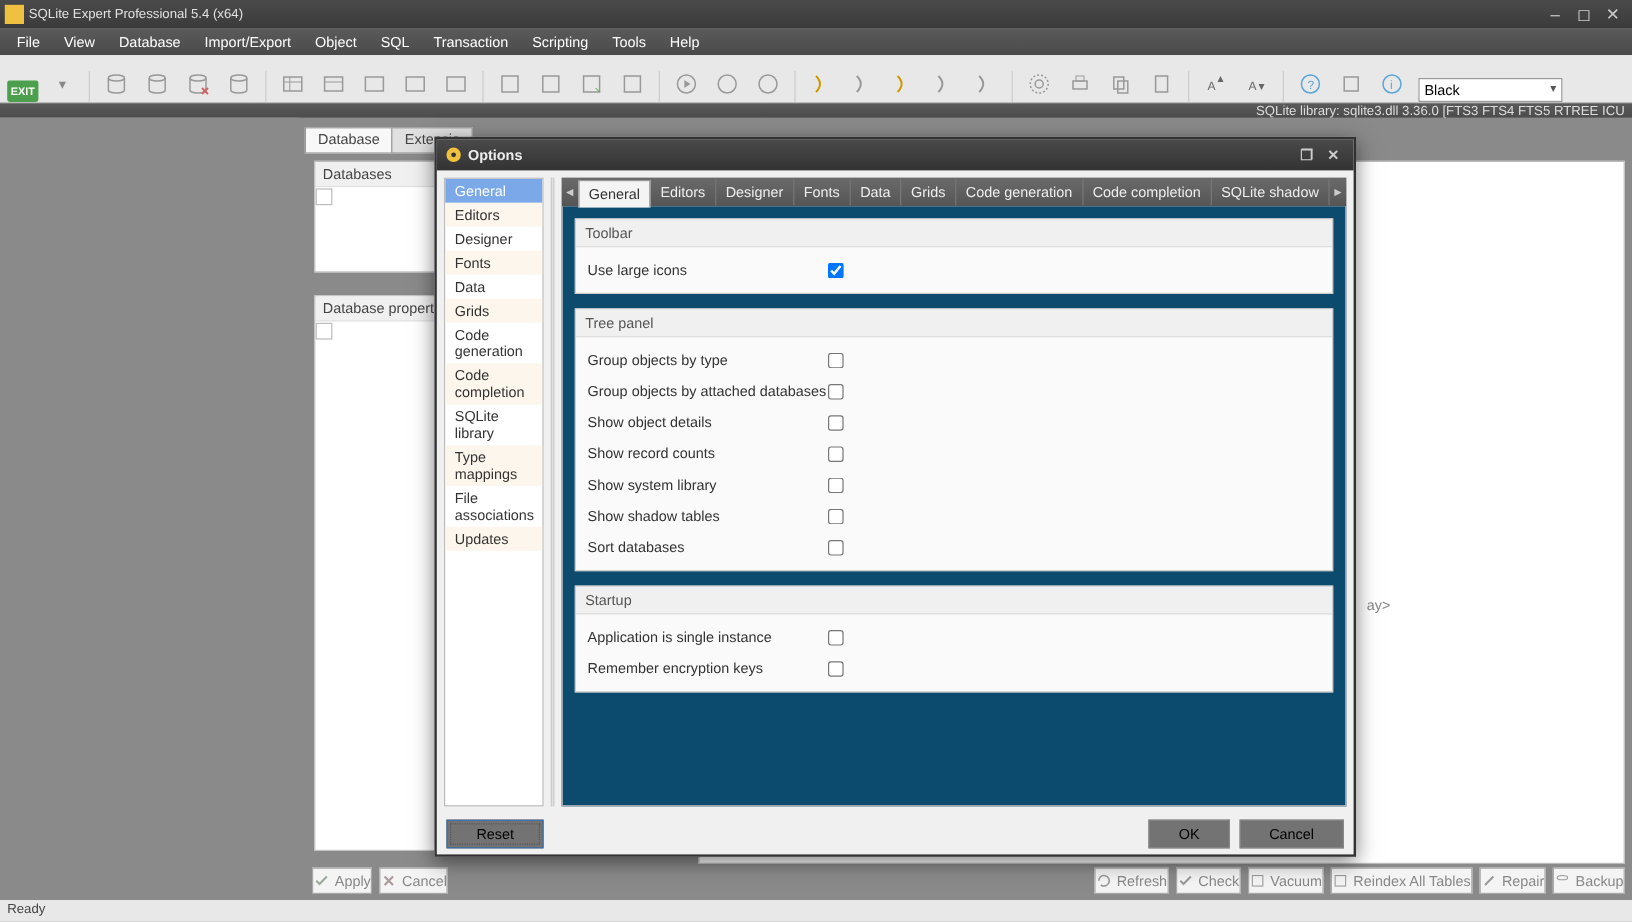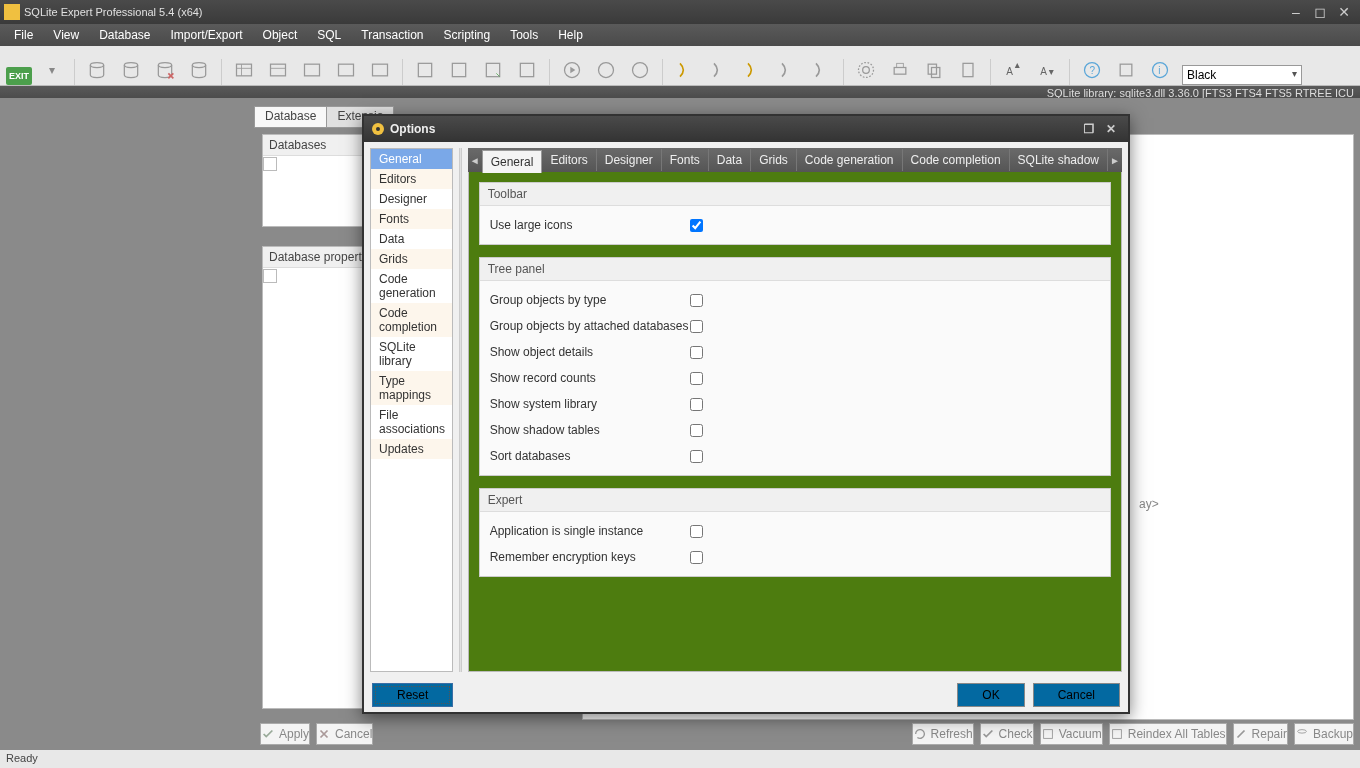--- a/index.html
+++ b/index.html
@@ -67,32 +67,32 @@
 .cat-item.alt { background: #fdf6ec; }
 
 .vsplit { width: 4px; background: #e0e0e0; border-left: 1px solid #ccc; border-right: 1px solid #ccc; cursor: col-resize; }
 
 .dlg-right { flex: 1; display: flex; flex-direction: column; min-height: 0; }
 .dlg-tabs { display: flex; align-items: center; height: 24px; background: linear-gradient(#6a6a6a,#555); }
 .dlg-tabs .nav { width: 14px; color: #ccc; text-align: center; cursor: pointer; font-size: 10px; }
 .dtab { padding: 4px 8px; font-size: 12px; color: #eee; border-right: 1px solid #777; cursor: pointer; white-space: nowrap; }
 .dtab.active { background: #f4f4f4; color: #333; border: 1px solid #999; border-bottom: none; position: relative; top: 1px; }
 
-.dlg-page { flex: 1; background: #4d7c0f; border: 1px solid #bbb; border-top: none; padding: 10px; overflow: auto; }
+.dlg-page { flex: 1; background: #0c4a6e; border: 1px solid #bbb; border-top: none; padding: 10px; overflow: auto; }
 
 .group { border: 1px solid #ccc; background: #fafafa; margin-bottom: 12px; }
 .group-hdr { background: #f0f0f0; border-bottom: 1px solid #ddd; padding: 4px 8px; color: #555; font-size: 12px; }
 .group-body { padding: 6px 10px; }
 .row { display: flex; align-items: center; height: 26px; }
 .row .lbl { width: 200px; color: #333; font-size: 12px; }
 .row input[type=checkbox] { width: 13px; height: 13px; }
 
 .dlg-footer { height: 34px; display: flex; align-items: center; padding: 0 8px; gap: 8px; }
 .dlg-footer .spacer { flex: 1; }
-.dbtn { border: 1px solid #888; background: #0369a1; padding: 4px 24px; font-size: 12px; cursor: pointer; }
+.dbtn { border: 1px solid #888; background: #737373; padding: 4px 24px; font-size: 12px; cursor: pointer; }
 .dbtn.focus { border: 1px solid #3a6ea5; outline: 1px dotted #555; outline-offset: -4px; }
 
 
 .dbicon { display:inline-block; width:14px; height:14px; border:1px solid #bbb; background:#fff; vertical-align:middle; margin-right:4px; }
 </style>
 </head>
 <body>
 
 <div class="titlebar">
   <span class="icon"></span>
@@ -455,21 +455,21 @@
                 <span class="lbl">Show shadow tables</span>
                 <input type="checkbox" style="">
               </div>
               <div class="row">
                 <span class="lbl">Sort databases</span>
                 <input type="checkbox" style="">
               </div>
             </div>
           </div>
           <div class="group">
-            <div class="group-hdr">Expert</div>
+            <div class="group-hdr">Startup</div>
             <div class="group-body">
               <div class="row">
                 <span class="lbl">Application is single instance</span>
                 <input type="checkbox" style="">
               </div>
               <div class="row">
                 <span class="lbl">Remember encryption keys</span>
                 <input type="checkbox" style="">
               </div>
             </div>

